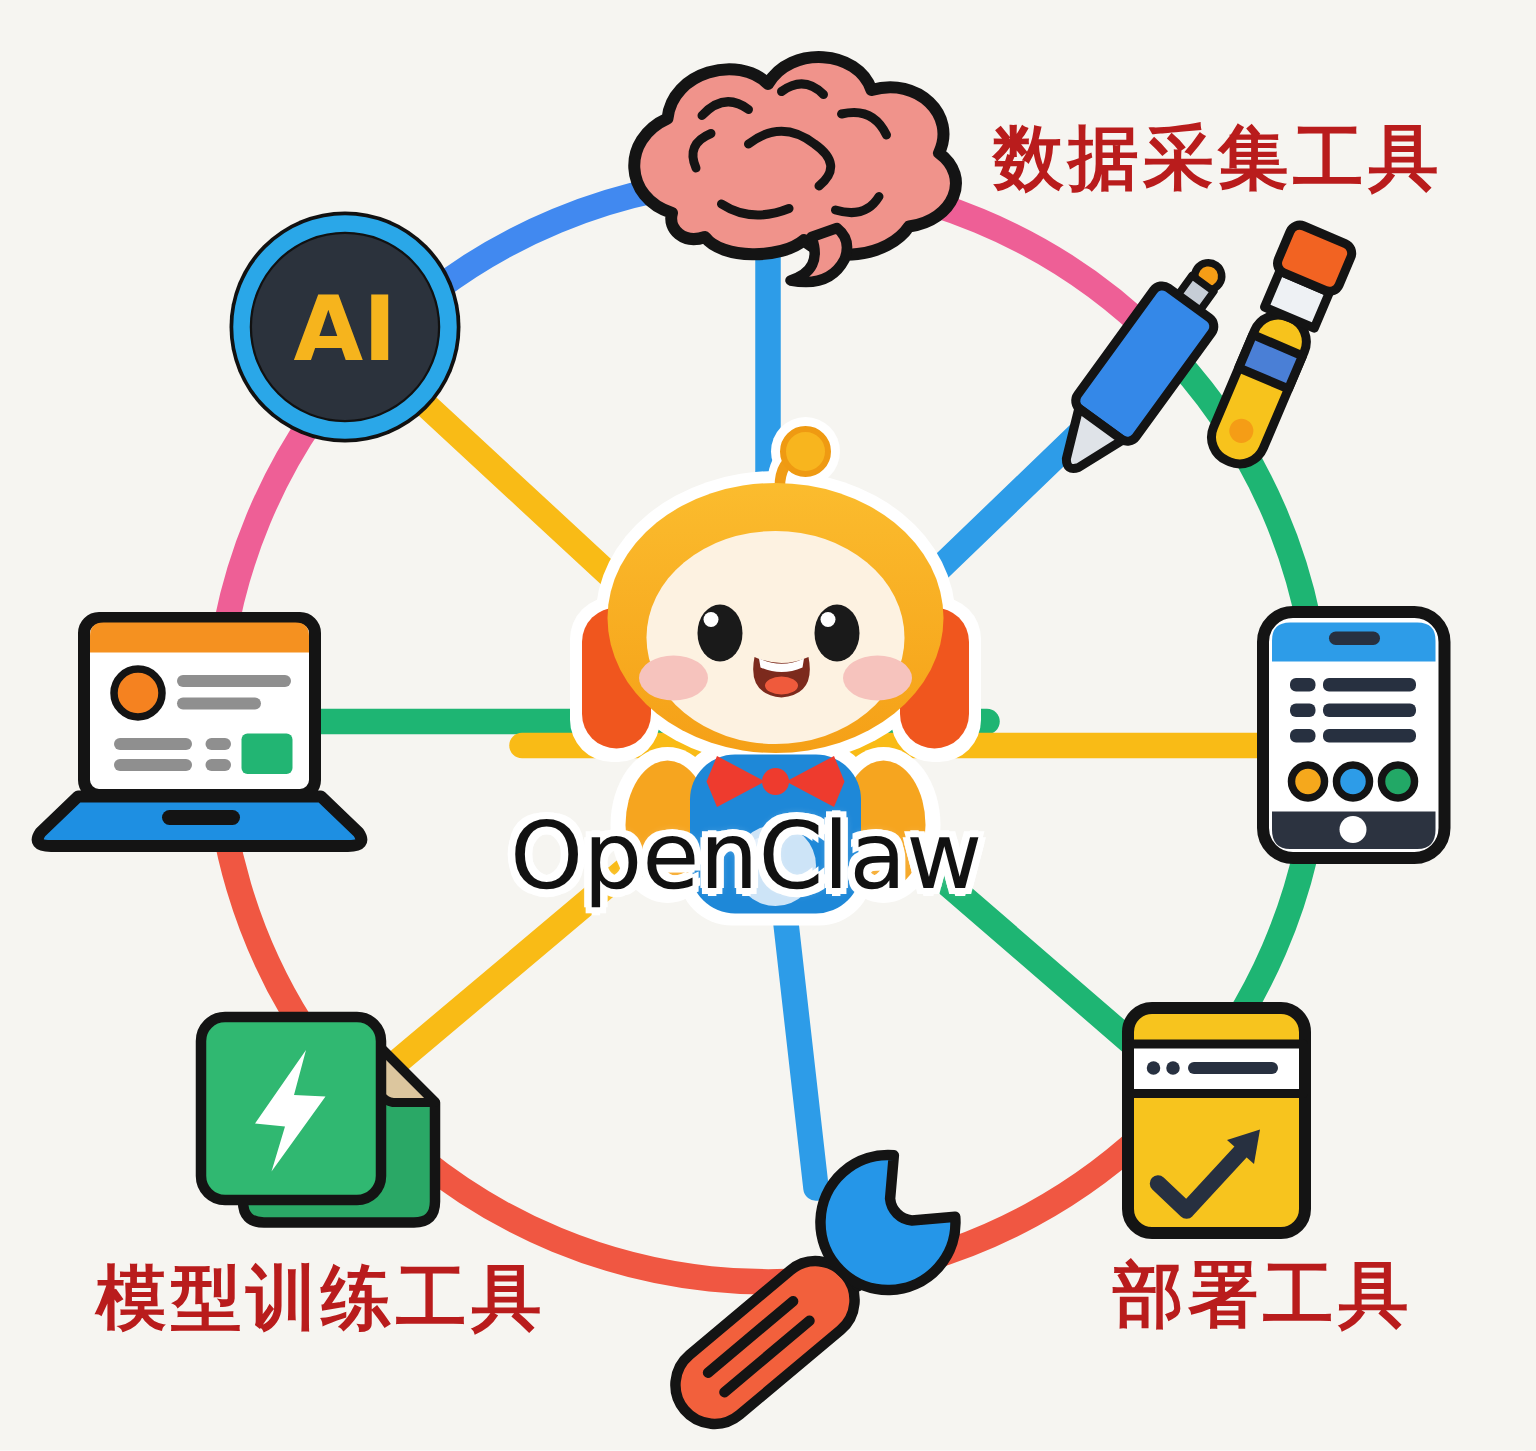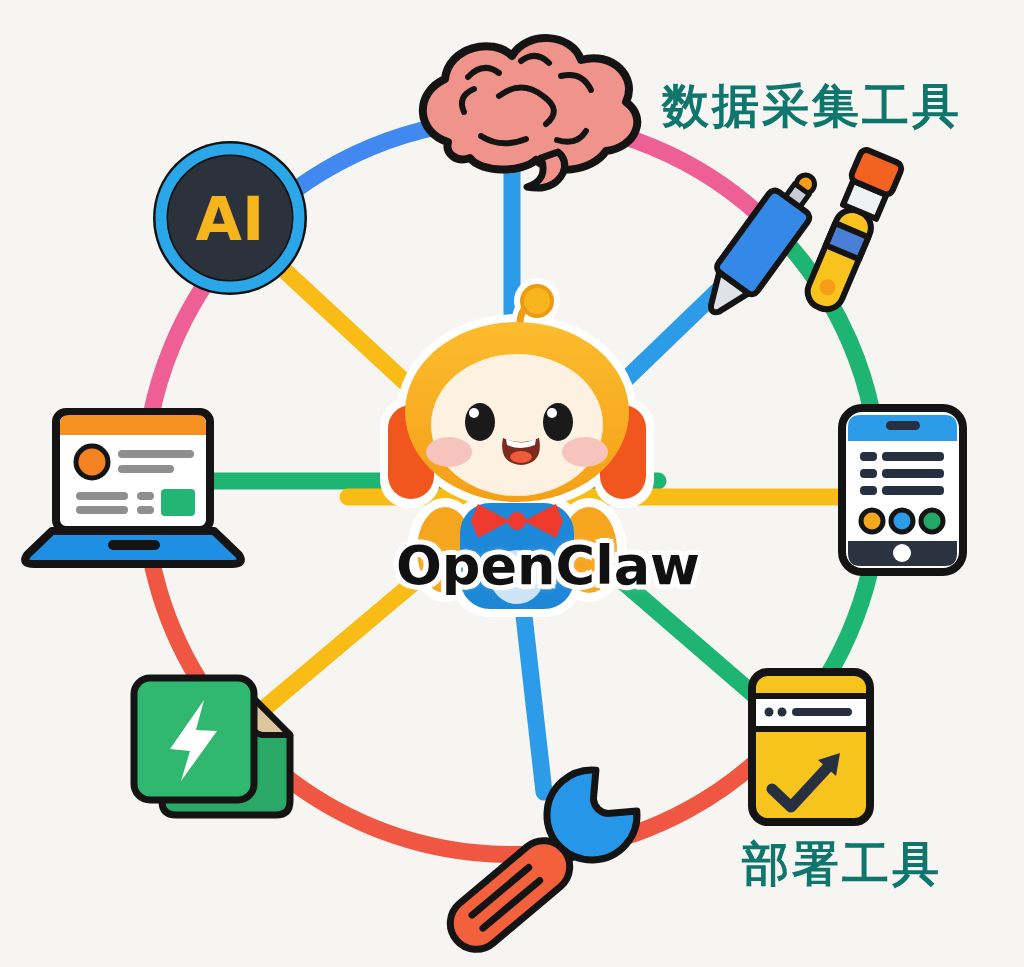--- a/index.html
+++ b/index.html
@@ -3,29 +3,29 @@
 <meta charset="utf-8">
 <style>
   html,body{margin:0;padding:0;}
   body{font-family:"DejaVu Sans","Liberation Sans",sans-serif;}
   .stage{
     position:relative;width:1024px;height:967px;overflow:hidden;
     background:#f6f5f1;
   }
   .stage svg{position:absolute;left:0;top:0;}
   .label{
-    position:absolute;font-weight:700;color:#0f766e;
+    position:absolute;font-weight:700;color:#b91c1c;
     font-size:47px;letter-spacing:3px;line-height:1.1;white-space:nowrap;
   }
   .label-top-right{left:662px;top:80px;}
   .label-bottom-left{left:64px;top:840px;}
   .label-bottom-right{left:710px;top:838px;margin-left:32px;}
   .center-title{
-    position:absolute;left:340px;top:534px;width:360px;text-align:right;
-    font-size:54px;font-weight:700;color:#111;letter-spacing:0px;
+    position:absolute;left:340px;top:534px;width:360px;text-align:left;
+    font-size:62px;font-weight:400;color:#111;letter-spacing:0px;
     text-shadow:
       -5px 0 0 #fff,5px 0 0 #fff,0 -5px 0 #fff,0 5px 0 #fff,
       -4px -4px 0 #fff,4px -4px 0 #fff,-4px 4px 0 #fff,4px 4px 0 #fff,
       0 0 8px #fff;
   }
 </style>
 </head>
 <body>
 
 <div class="stage">
@@ -207,16 +207,17 @@
 
     <g fill="#ee3b2e">
       <polygon points="510,521 478,504 471,521 478,538"></polygon>
       <polygon points="524,521 556,504 563,521 556,538"></polygon>
       <circle cx="517" cy="521" r="9"></circle>
     </g>
   </g>
 </svg>
 
 <div class="label label-top-right">数据采集工具</div>
+<div class="label label-bottom-left">模型训练工具</div>
 <div class="label label-bottom-right">部署工具</div>
 <div class="center-title">OpenClaw</div>
 
 </div>
 
 </body></html>

